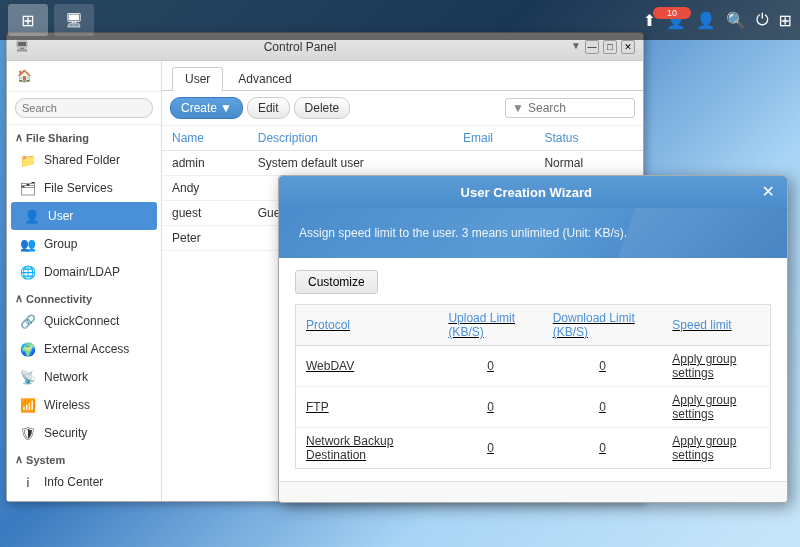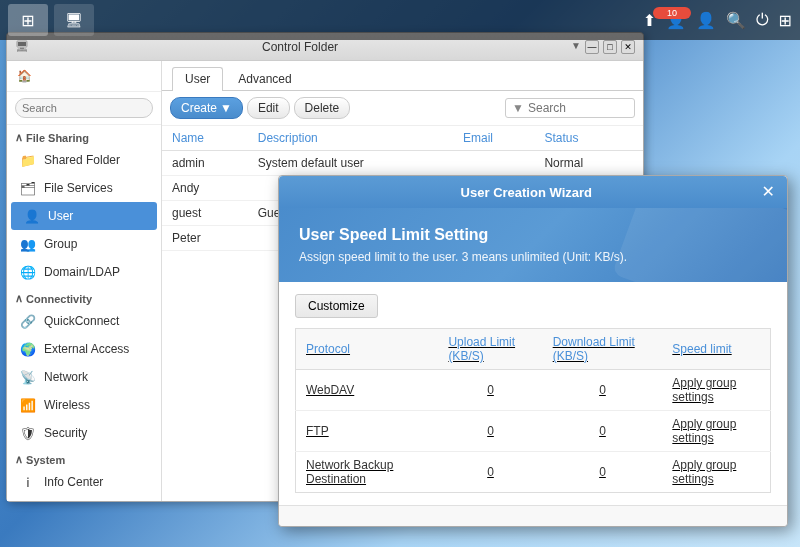--- a/index.html
+++ b/index.html
@@ -406,21 +406,21 @@
     <div class="taskbar-icon">👤</div>
     <div class="taskbar-icon">🔍</div>
     <div class="taskbar-icon">⏻</div>
     <div class="taskbar-icon">⊞</div>
   </div>
 </div>
 
 <div class="cp-window">
   <div class="cp-titlebar">
     <span style="font-size:11px;color:#666;">🖥</span>
-    <span class="cp-title">Control Folder</span>
+    <span class="cp-title">Control Panel</span>
     <div class="cp-controls">
       <span style="font-size:10px;color:#666;">▼</span>
       <div class="cp-btn">—</div>
       <div class="cp-btn">□</div>
       <div class="cp-btn">✕</div>
     </div>
   </div>
   <div class="cp-content">
 
     <div class="sidebar">
@@ -547,21 +547,20 @@
   </div>
 </div>
 
 <div class="wizard-overlay">
   <div class="wizard-window">
     <div class="wizard-titlebar">
       <span class="wizard-title">User Creation Wizard</span>
       <span class="wizard-close">✕</span>
     </div>
     <div class="wizard-header">
-      <div class="wizard-header-title">User Speed Limit Setting</div>
       <div class="wizard-header-desc">Assign speed limit to the user. 3 means unlimited (Unit: KB/s).</div>
     </div>
     <div class="wizard-body">
       <button class="customize-btn">Customize</button>
       <table class="wizard-table">
         <thead>
           <tr>
             <th>Protocol</th>
             <th>Upload Limit (KB/S)</th>
             <th>Download Limit (KB/S)</th>

